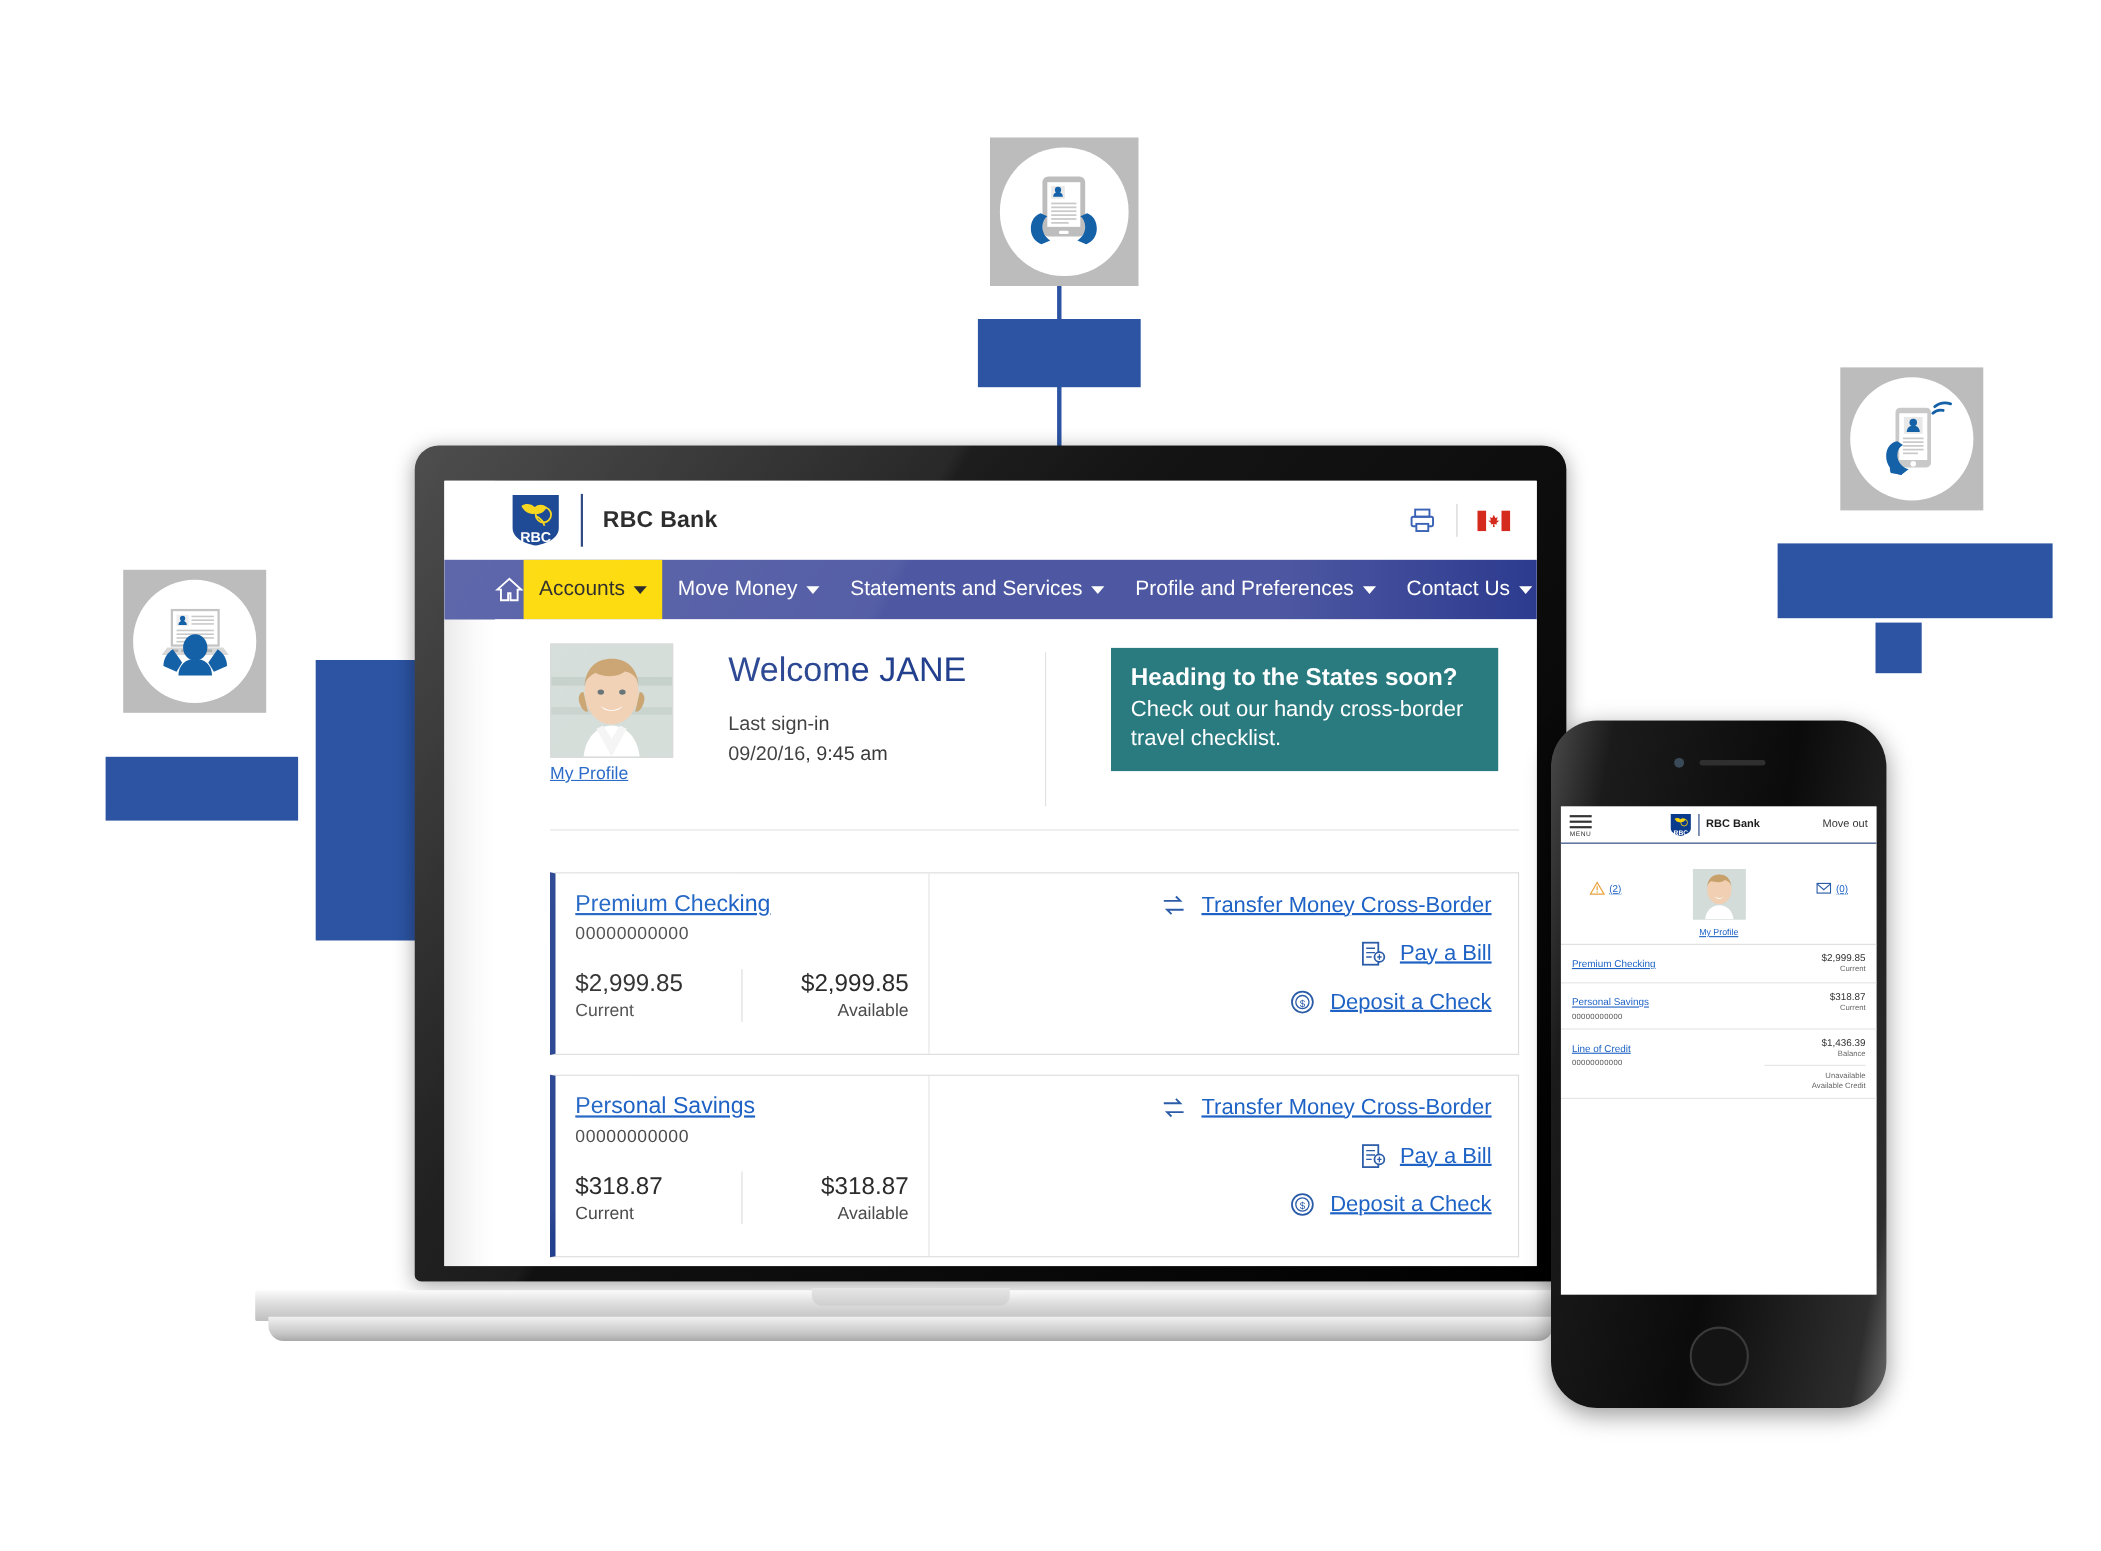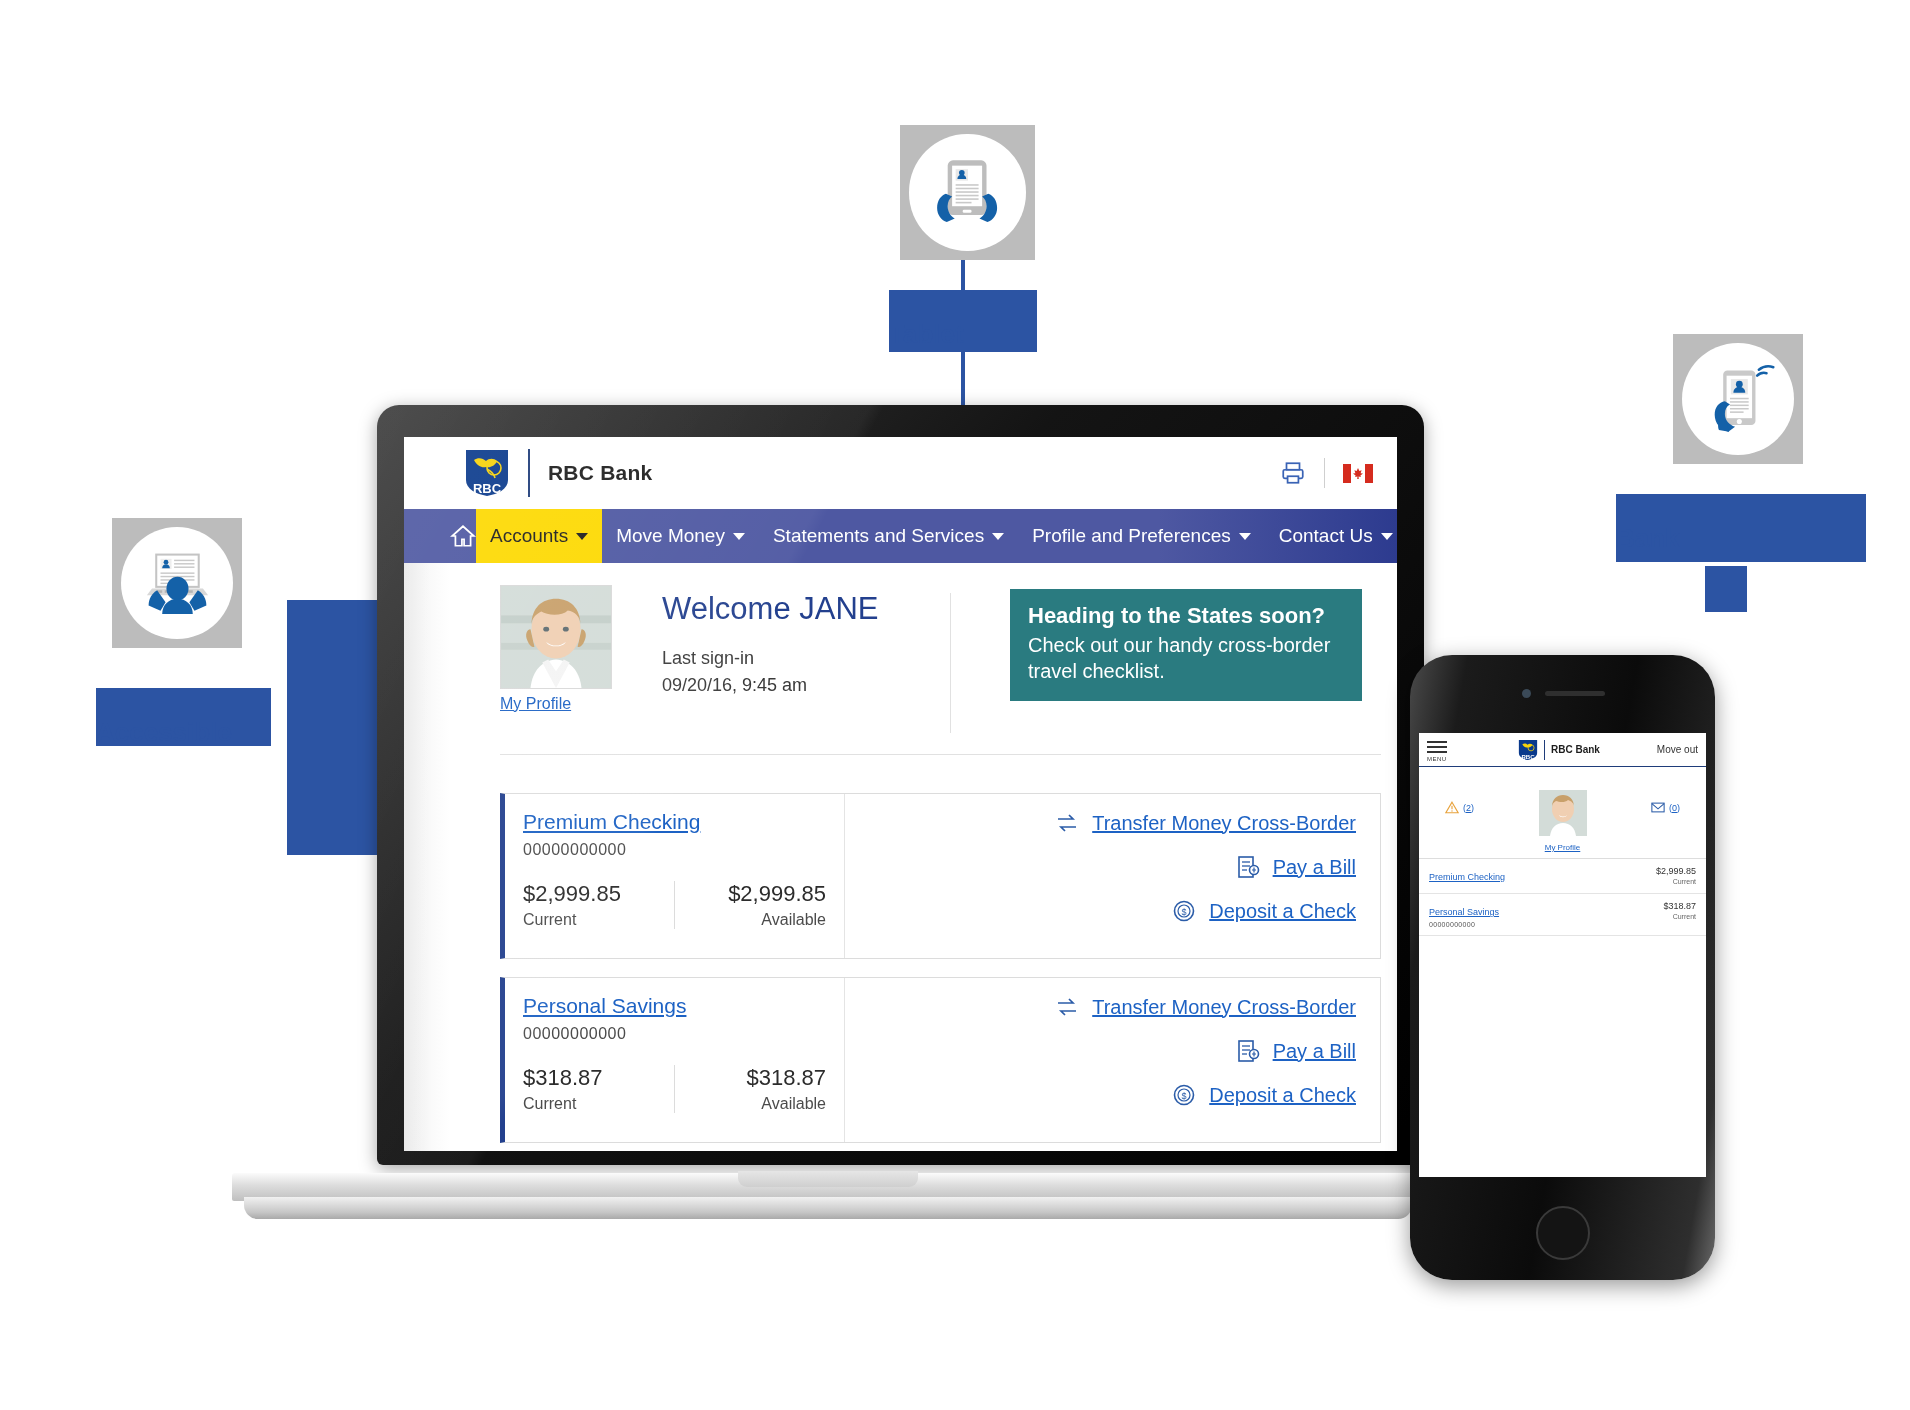--- a/index.html
+++ b/index.html
@@ -589,19 +589,33 @@
         <div>
           <a class="p-acct-name" href="#">Personal Savings</a>
           <div class="p-acct-num">00000000000</div>
         </div>
         <div>
           <div class="p-amt">$318.87</div>
           <div class="p-lbl">Current</div>
         </div>
       </div>
 
+      <div class="p-row">
+        <div>
+          <a class="p-acct-name" href="#">Line of Credit</a>
+          <div class="p-acct-num">00000000000</div>
+        </div>
+        <div style="min-width:92px;">
+          <div class="p-amt">$1,436.39</div>
+          <div class="p-lbl">Balance</div>
+          <div class="p-sub">
+            <div class="p-lbl">Unavailable</div>
+            <div class="p-lbl">Available Credit</div>
+          </div>
+        </div>
+      </div>
 
 
     </div>
     <div class="phone-home"></div>
   </div>
 
 </div>
 
 </body></html>

